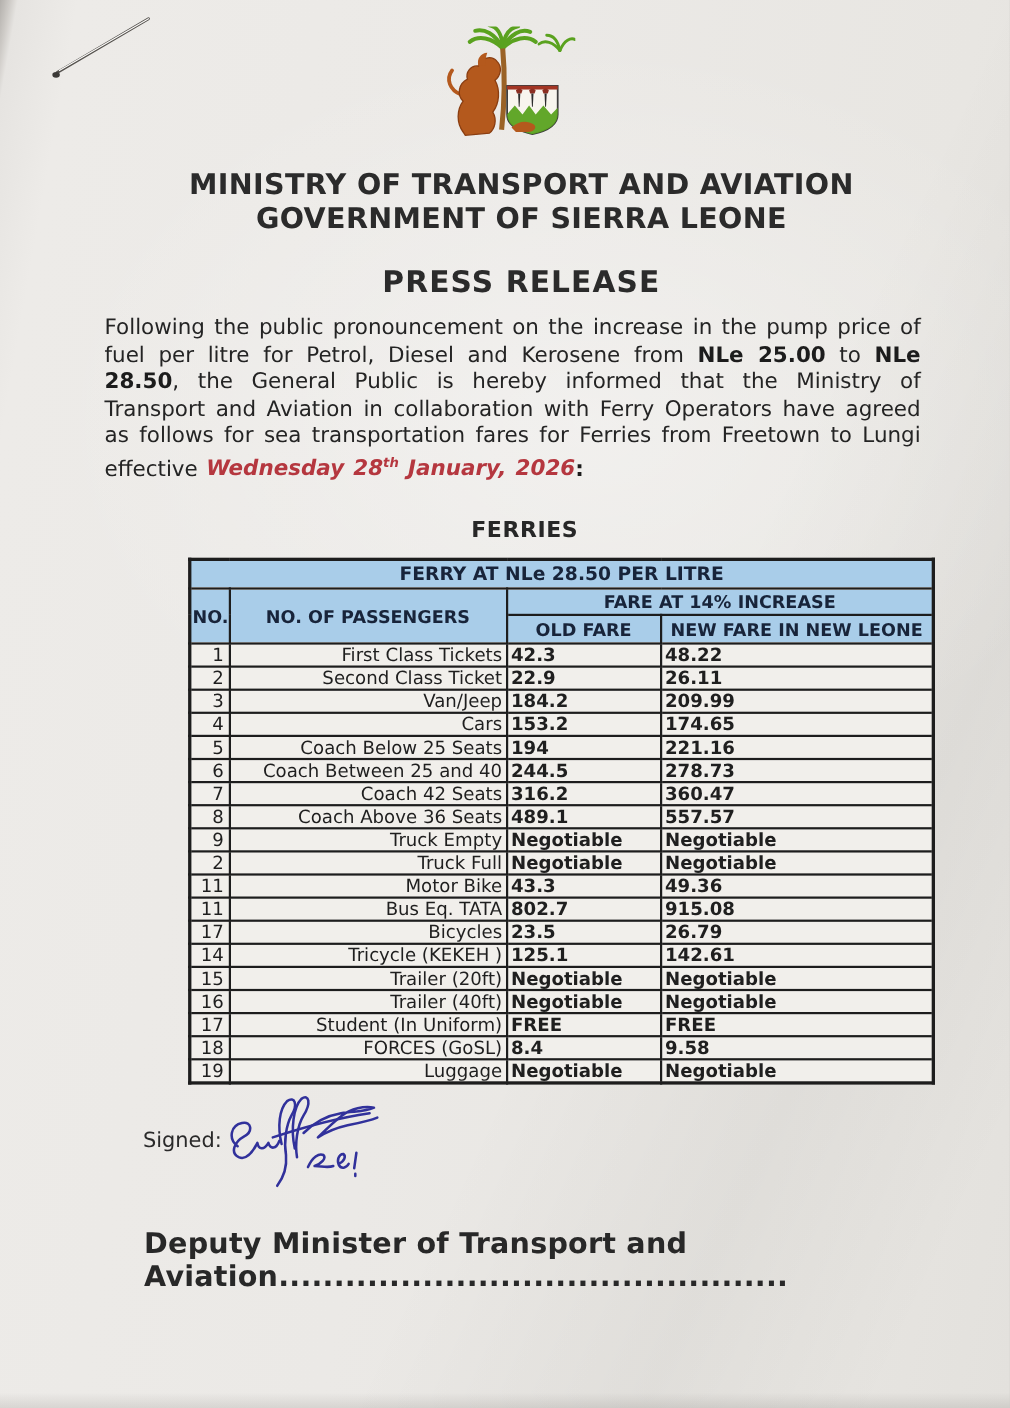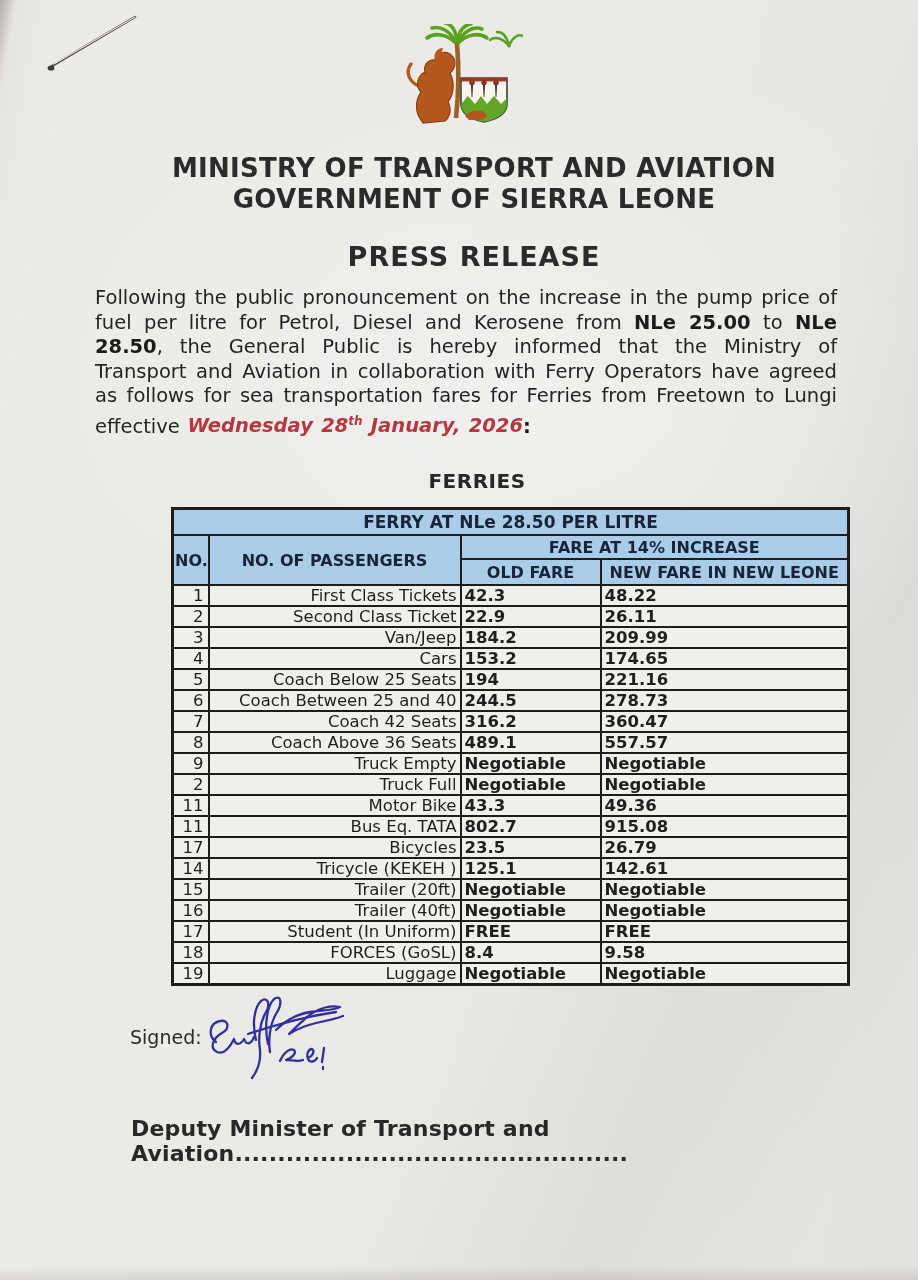--- a/index.html
+++ b/index.html
@@ -45,21 +45,21 @@
   .t-head{font-size:16px;height:20px;}
   .t-sub{font-size:16px;height:22px;}
   tbody td{background:#f1efeb;font-size:16.5px;height:19px;color:#1f1f1f;padding:0 3px;}
   td.c-no{text-align:right;padding-right:4px;}
   td.c-item{text-align:right;padding-left:5px;}
   td.c-fare{text-align:left;font-weight:bold;}
   
   .sig-label{top:1026px;left:130px;font-weight:normal;font-size:19px;color:#2a2a2a;}
   .sig-svg{top:988px;left:196px;}
   .sig-name{top:1085px;left:131px;font-weight:bold;font-size:19.5px;color:#282828;}
-  .sig-title{top:1116px;left:131px;font-weight:bold;font-size:22px;color:#282828;letter-spacing:.2px;}
+  .sig-title{top:1116px;left:131px;font-weight:bold;font-size:26px;color:#282828;letter-spacing:.2px;}
   
   .staple{top:8px;left:42px;}
 </style>
 </head>
 <body>
 
 <div class="page">
 
   <svg class="abs staple" width="110" height="70" viewBox="0 0 110 70">
     <line x1="10" y1="58" x2="93" y2="9" stroke="#55524e" stroke-width="2.6" stroke-linecap="round"></line>

